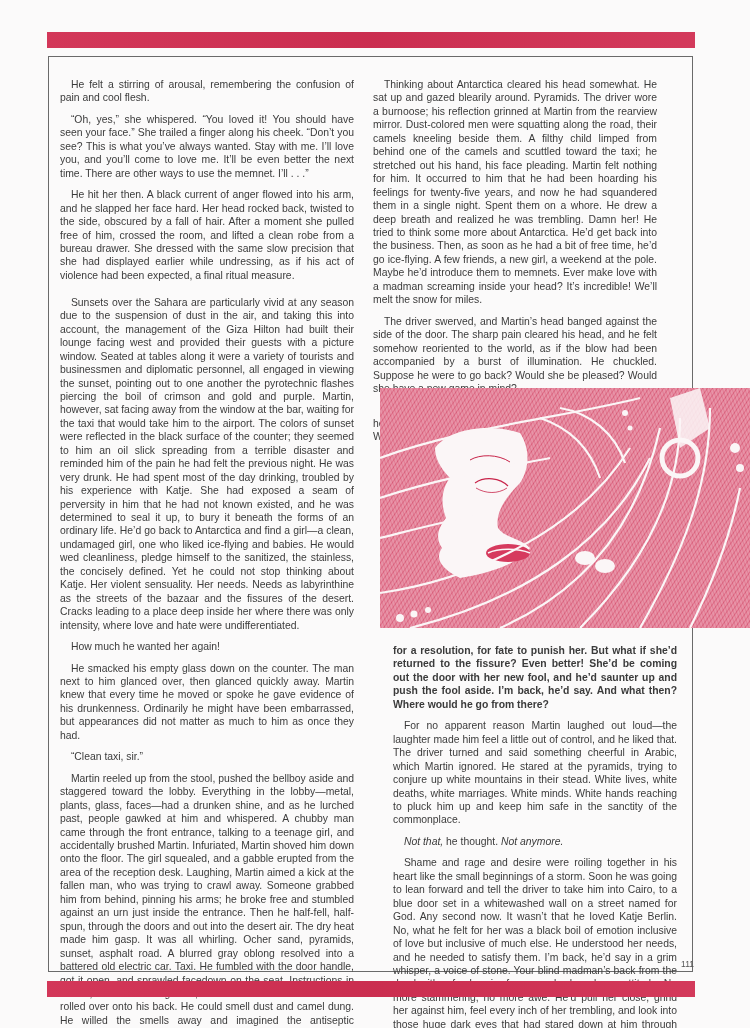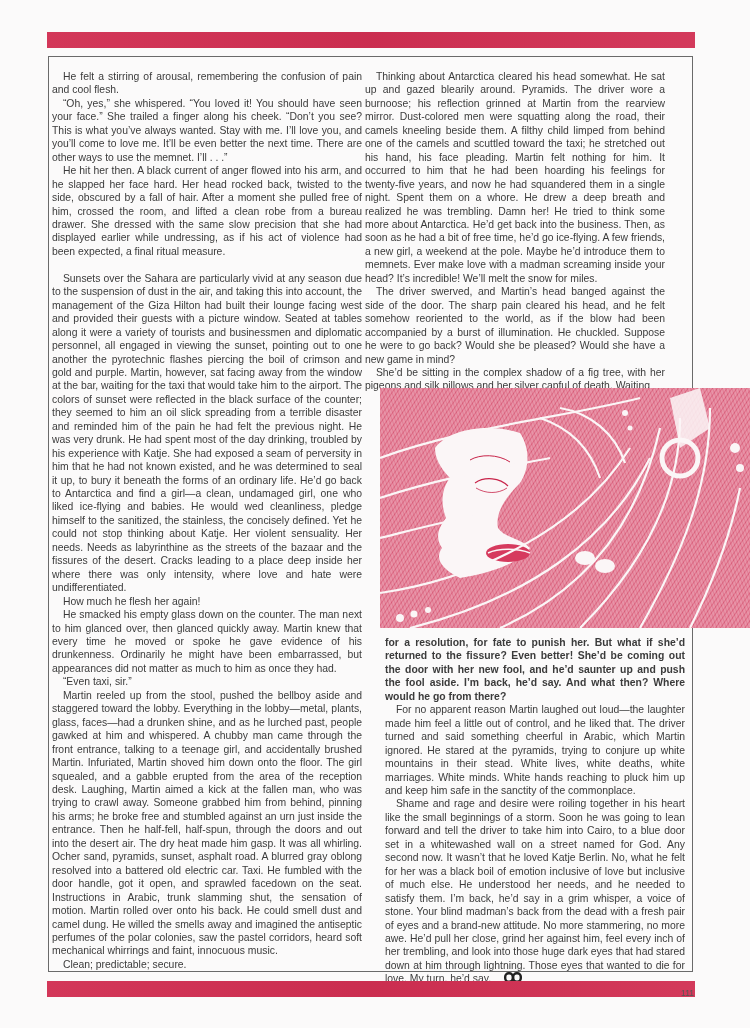--- a/index.html
+++ b/index.html
@@ -17,53 +17,53 @@
   .band.top { top:32px; }
   .band.bottom { top:981px; }
   .frame {
     position:absolute; left:48px; top:56px; width:645px; height:916px;
     border:1px solid #6a6a6a; box-sizing:border-box;
   }
   .col {
     position:absolute; font-size:10.4px; line-height:13.45px;
     text-align:justify; color:#3b3b3b;
   }
-  .col p { margin:0; text-indent:1.05em; }
+  .col p { margin:8px; text-indent:1.05em; }
   .col p.gap { margin-top:13.45px; }
   .col p.noind { text-indent:0;font-weight:bold; }
   .col-left { left:52px; top:70px; width:310px; }
   .col-right-top { left:365px; top:70px; width:300px; }
   .col-right-bottom { left:385px; top:636px; width:300px; }
   .endmark {
     display:inline-block; vertical-align:-1px; margin-left:2px;
   }
   .illus {
     position:absolute; left:380px; top:388px; width:370px; height:240px;
     overflow:hidden; background:#f6e4e8;
   }
   .page-num {
-    position:absolute; top:988px; left:670px; width:24px; text-align:right;
+    position:absolute; top:959px; left:670px; width:24px; text-align:right;
     font-size:8.5px; color:#555;
   }
   em { font-style:italic; }
 </style>
 </head>
 <body>
 
 <div class="band top"></div>
 <div class="frame"></div>
 
 <div class="col col-left">
   <p>He felt a stirring of arousal, remembering the confusion of pain and cool flesh.</p>
   <p>“Oh, yes,” she whispered. “You loved it! You should have seen your face.” She trailed a finger along his cheek. “Don’t you see? This is what you’ve always wanted. Stay with me. I’ll love you, and you’ll come to love me. It’ll be even better the next time. There are other ways to use the memnet. I’ll . . .”</p>
   <p>He hit her then. A black current of anger flowed into his arm, and he slapped her face hard. Her head rocked back, twisted to the side, obscured by a fall of hair. After a moment she pulled free of him, crossed the room, and lifted a clean robe from a bureau drawer. She dressed with the same slow precision that she had displayed earlier while undressing, as if his act of violence had been expected, a final ritual measure.</p>
   <p class="gap">Sunsets over the Sahara are particularly vivid at any season due to the suspension of dust in the air, and taking this into account, the management of the Giza Hilton had built their lounge facing west and provided their guests with a picture window. Seated at tables along it were a variety of tourists and businessmen and diplomatic personnel, all engaged in viewing the sunset, pointing out to one another the pyrotechnic flashes piercing the boil of crimson and gold and purple. Martin, however, sat facing away from the window at the bar, waiting for the taxi that would take him to the airport. The colors of sunset were reflected in the black surface of the counter; they seemed to him an oil slick spreading from a terrible disaster and reminded him of the pain he had felt the previous night. He was very drunk. He had spent most of the day drinking, troubled by his experience with Katje. She had exposed a seam of perversity in him that he had not known existed, and he was determined to seal it up, to bury it beneath the forms of an ordinary life. He’d go back to Antarctica and find a girl—a clean, undamaged girl, one who liked ice-flying and babies. He would wed cleanliness, pledge himself to the sanitized, the stainless, the concisely defined. Yet he could not stop thinking about Katje. Her violent sensuality. Her needs. Needs as labyrinthine as the streets of the bazaar and the fissures of the desert. Cracks leading to a place deep inside her where there was only intensity, where love and hate were undifferentiated.</p>
-  <p>How much he flesh her again!</p>
+  <p>How much he wanted her again!</p>
   <p>He smacked his empty glass down on the counter. The man next to him glanced over, then glanced quickly away. Martin knew that every time he moved or spoke he gave evidence of his drunkenness. Ordinarily he might have been embarrassed, but appearances did not matter as much to him as once they had.</p>
-  <p>“Even taxi, sir.”</p>
+  <p>“Clean taxi, sir.”</p>
   <p>Martin reeled up from the stool, pushed the bellboy aside and staggered toward the lobby. Everything in the lobby—metal, plants, glass, faces—had a drunken shine, and as he lurched past, people gawked at him and whispered. A chubby man came through the front entrance, talking to a teenage girl, and accidentally brushed Martin. Infuriated, Martin shoved him down onto the floor. The girl squealed, and a gabble erupted from the area of the reception desk. Laughing, Martin aimed a kick at the fallen man, who was trying to crawl away. Someone grabbed him from behind, pinning his arms; he broke free and stumbled against an urn just inside the entrance. Then he half-fell, half-spun, through the doors and out into the desert air. The dry heat made him gasp. It was all whirling. Ocher sand, pyramids, sunset, asphalt road. A blurred gray oblong resolved into a battered old electric car. Taxi. He fumbled with the door handle, got it open, and sprawled facedown on the seat. Instructions in Arabic, trunk slamming shut, the sensation of motion. Martin rolled over onto his back. He could smell dust and camel dung. He willed the smells away and imagined the antiseptic perfumes of the polar colonies, saw the pastel corridors, heard soft mechanical whirrings and faint, innocuous music.</p>
   <p>Clean; predictable; secure.</p>
 </div>
 
 <div class="col col-right-top">
   <p>Thinking about Antarctica cleared his head somewhat. He sat up and gazed blearily around. Pyramids. The driver wore a burnoose; his reflection grinned at Martin from the rearview mirror. Dust-colored men were squatting along the road, their camels kneeling beside them. A filthy child limped from behind one of the camels and scuttled toward the taxi; he stretched out his hand, his face pleading. Martin felt nothing for him. It occurred to him that he had been hoarding his feelings for twenty-five years, and now he had squandered them in a single night. Spent them on a whore. He drew a deep breath and realized he was trembling. Damn her! He tried to think some more about Antarctica. He’d get back into the business. Then, as soon as he had a bit of free time, he’d go ice-flying. A few friends, a new girl, a weekend at the pole. Maybe he’d introduce them to memnets. Ever make love with a madman screaming inside your head? It’s incredible! We’ll melt the snow for miles.</p>
   <p>The driver swerved, and Martin’s head banged against the side of the door. The sharp pain cleared his head, and he felt somehow reoriented to the world, as if the blow had been accompanied by a burst of illumination. He chuckled. Suppose he were to go back? Would she be pleased? Would she have a new game in mind?</p>
   <p>She’d be sitting in the complex shadow of a fig tree, with her pigeons and silk pillows and her silver capful of death. Waiting</p>
 </div>
 
@@ -117,20 +117,21 @@
         <ellipse cx="225" cy="178" rx="10" ry="7"></ellipse>
       <circle cx="300" cy="70" r="18" fill="none" stroke="#fbf6f7" stroke-width="5"></circle>
     </g>
     <path d="M290 10 L320 0 L330 40 L300 60 Z" fill="#fbf6f7" opacity="0.85"></path>
   </svg>
 </div>
 
 <div class="col col-right-bottom">
   <p class="noind">for a resolution, for fate to punish her. But what if she’d returned to the fissure? Even better! She’d be coming out the door with her new fool, and he’d saunter up and push the fool aside. I’m back, he’d say. And what then? Where would he go from there?</p>
   <p>For no apparent reason Martin laughed out loud—the laughter made him feel a little out of control, and he liked that. The driver turned and said something cheerful in Arabic, which Martin ignored. He stared at the pyramids, trying to conjure up white mountains in their stead. White lives, white deaths, white marriages. White minds. White hands reaching to pluck him up and keep him safe in the sanctity of the commonplace.</p>
+  <p><em>Not that,</em><span> he thought. </span><em>Not anymore.</em></p>
   <p><span>Shame and rage and desire were roiling together in his heart like the small beginnings of a storm. Soon he was going to lean forward and tell the driver to take him into Cairo, to a blue door set in a whitewashed wall on a street named for God. Any second now. It wasn’t that he loved Katje Berlin. No, what he felt for her was a black boil of emotion inclusive of love but inclusive of much else. He understood her needs, and he needed to satisfy them. I’m back, he’d say in a grim whisper, a voice of stone. Your blind madman’s back from the dead with a fresh pair of eyes and a brand-new attitude. No more stammering, no more awe. He’d pull her close, grind her against him, feel every inch of her trembling, and look into those huge dark eyes that had stared down at him through lightning. Those eyes that wanted to die for love. My turn, he’d say.</span><span class="endmark"><svg width="18" height="11" viewBox="0 0 18 11">
           <rect x="1.2" y="1.2" width="7.6" height="8.6" rx="3.5" fill="none" stroke="#222" stroke-width="2.4"></rect>
           <rect x="9.2" y="1.2" width="7.6" height="8.6" rx="3.5" fill="none" stroke="#222" stroke-width="2.4"></rect>
         </svg></span></p>
 </div>
 
 <div class="band bottom"></div>
 <div class="page-num">111</div>
 
 </body></html>

